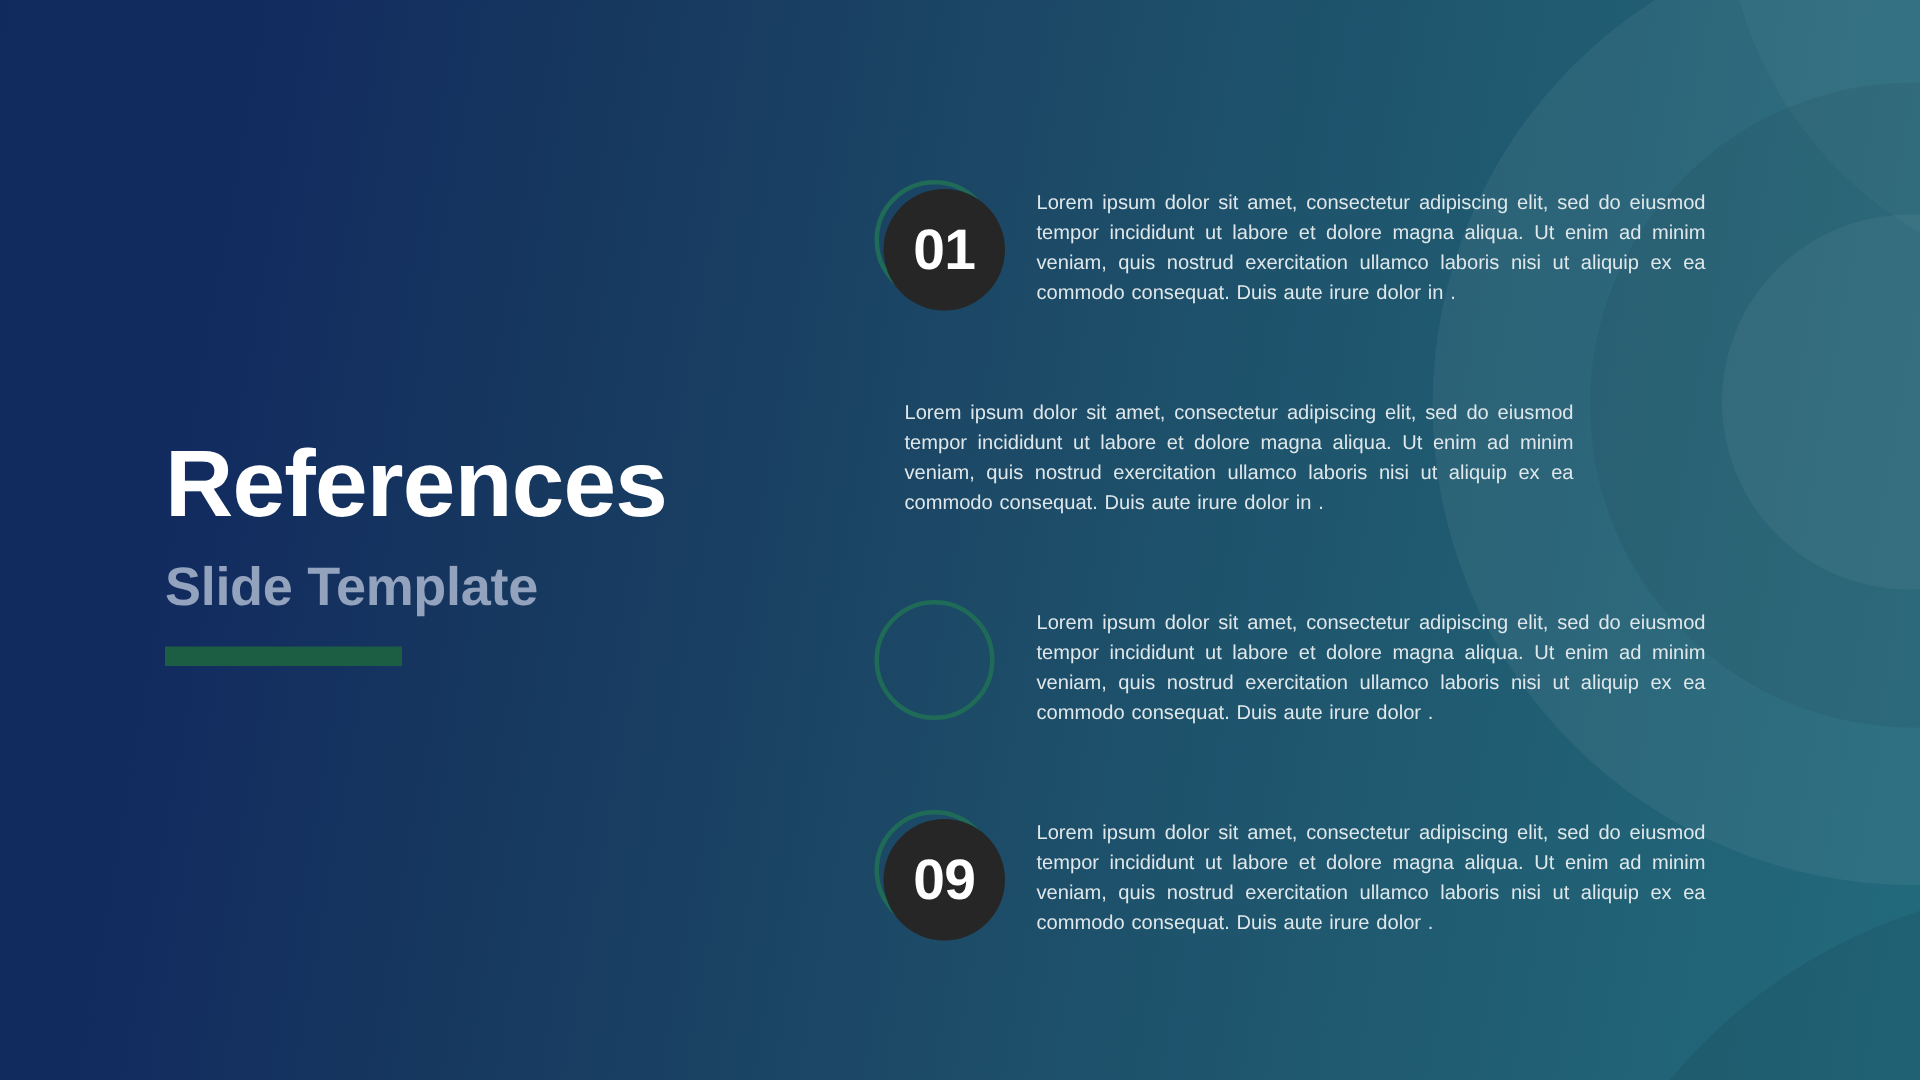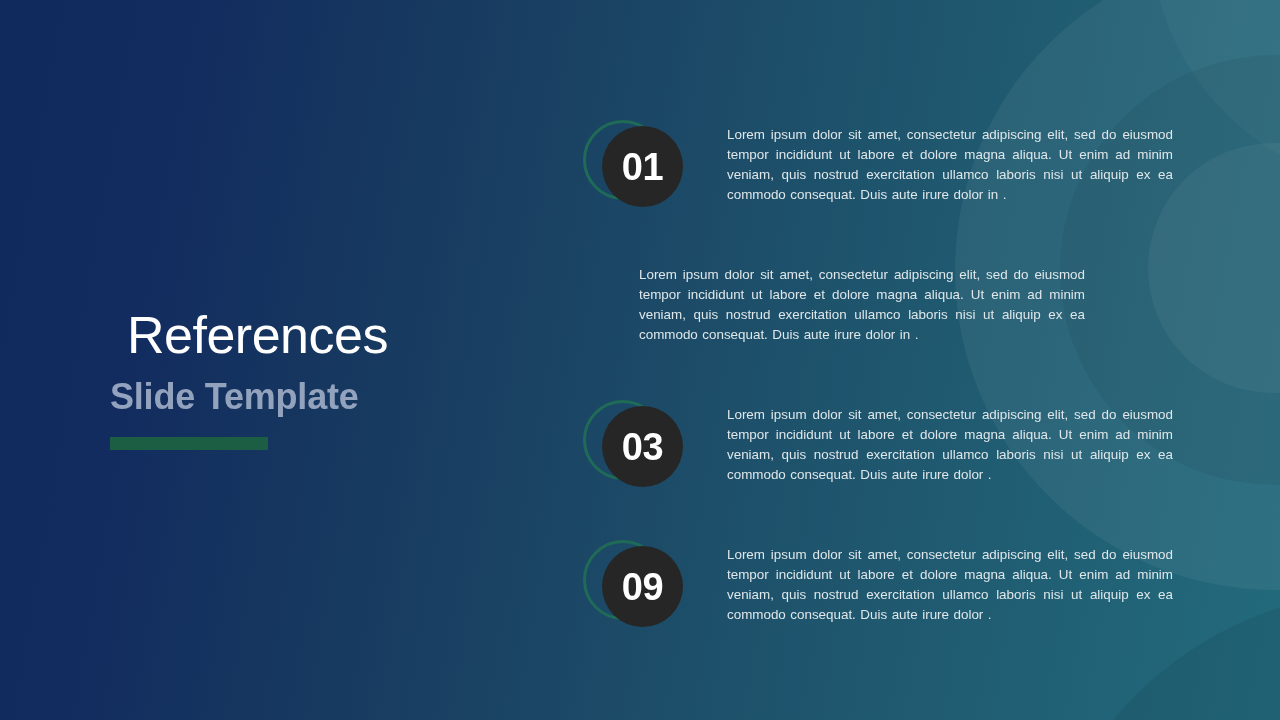--- a/index.html
+++ b/index.html
@@ -70,26 +70,26 @@
     background: rgba(0, 0, 0, 0.07);
   }
 
   
   .title-block {
     position: absolute;
     left: 110px;
     top: 292px;
   }
   .title-main {
-    font-size: 52px;
-    font-weight: normal;
+    font-size: 63px;
+    font-weight: bold;
     color: #ffffff;
     letter-spacing: -0.5px;
     line-height: 1.0;
-    margin: 17px;
+    margin: 0;
     white-space: nowrap;
   }
   .title-sub {
     font-size: 36px;
     font-weight: bold;
     color: #93a3be;
     letter-spacing: -0.2px;
     line-height: 1.0;
     margin: 18px 0 0 0;
     white-space: nowrap;
@@ -126,41 +126,41 @@
     left: 0;
     top: 0;
     width: 80px;
     height: 80px;
     border-radius: 50%;
     border: 3px solid #1f6b57;
     box-sizing: border-box;
   }
   .badge-disc {
     position: absolute;
-    left: 19px;
+    left: 6px;
     top: 6px;
     width: 81px;
     height: 81px;
     border-radius: 50%;
     background: #262626;
     display: flex;
     align-items: center;
     justify-content: center;
   }
   .badge-num {
     font-size: 38px;
     font-weight: bold;
     color: #ffffff;
     letter-spacing: -0.5px;
     line-height: 1;
   }
   .item-text {
     flex: 0 0 auto;
     width: 446px;
-    margin-left: 56px;
+    margin-left: 20px;
     margin-top: 7px;
     font-size: 13.4px;
     line-height: 20px;
     color: #dfe7ea;
     text-align: justify;
     word-spacing: 0.8px;
   }
 </style>
 </head>
 <body>
@@ -191,23 +191,20 @@
       <p class="item-text">Lorem ipsum dolor sit amet, consectetur adipiscing elit, sed do eiusmod tempor incididunt ut labore et dolore magna aliqua. Ut enim ad minim veniam, quis nostrud exercitation ullamco laboris nisi ut aliquip ex ea commodo consequat. Duis aute irure dolor in .</p>
     </div>
 
     <div class="item">
       <p class="item-text">Lorem ipsum dolor sit amet, consectetur adipiscing elit, sed do eiusmod tempor incididunt ut labore et dolore magna aliqua. Ut enim ad minim veniam, quis nostrud exercitation ullamco laboris nisi ut aliquip ex ea commodo consequat. Duis aute irure dolor in .</p>
     </div>
 
     <div class="item">
       <div class="badge">
         <div class="badge-ring"></div>
-        <div class="badge-disc">
-          <span class="badge-num">03</span>
-        </div>
       </div>
       <p class="item-text">Lorem ipsum dolor sit amet, consectetur adipiscing elit, sed do eiusmod tempor incididunt ut labore et dolore magna aliqua. Ut enim ad minim veniam, quis nostrud exercitation ullamco laboris nisi ut aliquip ex ea commodo consequat. Duis aute irure dolor .</p>
     </div>
 
     <div class="item">
       <div class="badge">
         <div class="badge-ring"></div>
         <div class="badge-disc">
           <span class="badge-num">09</span>
         </div>

